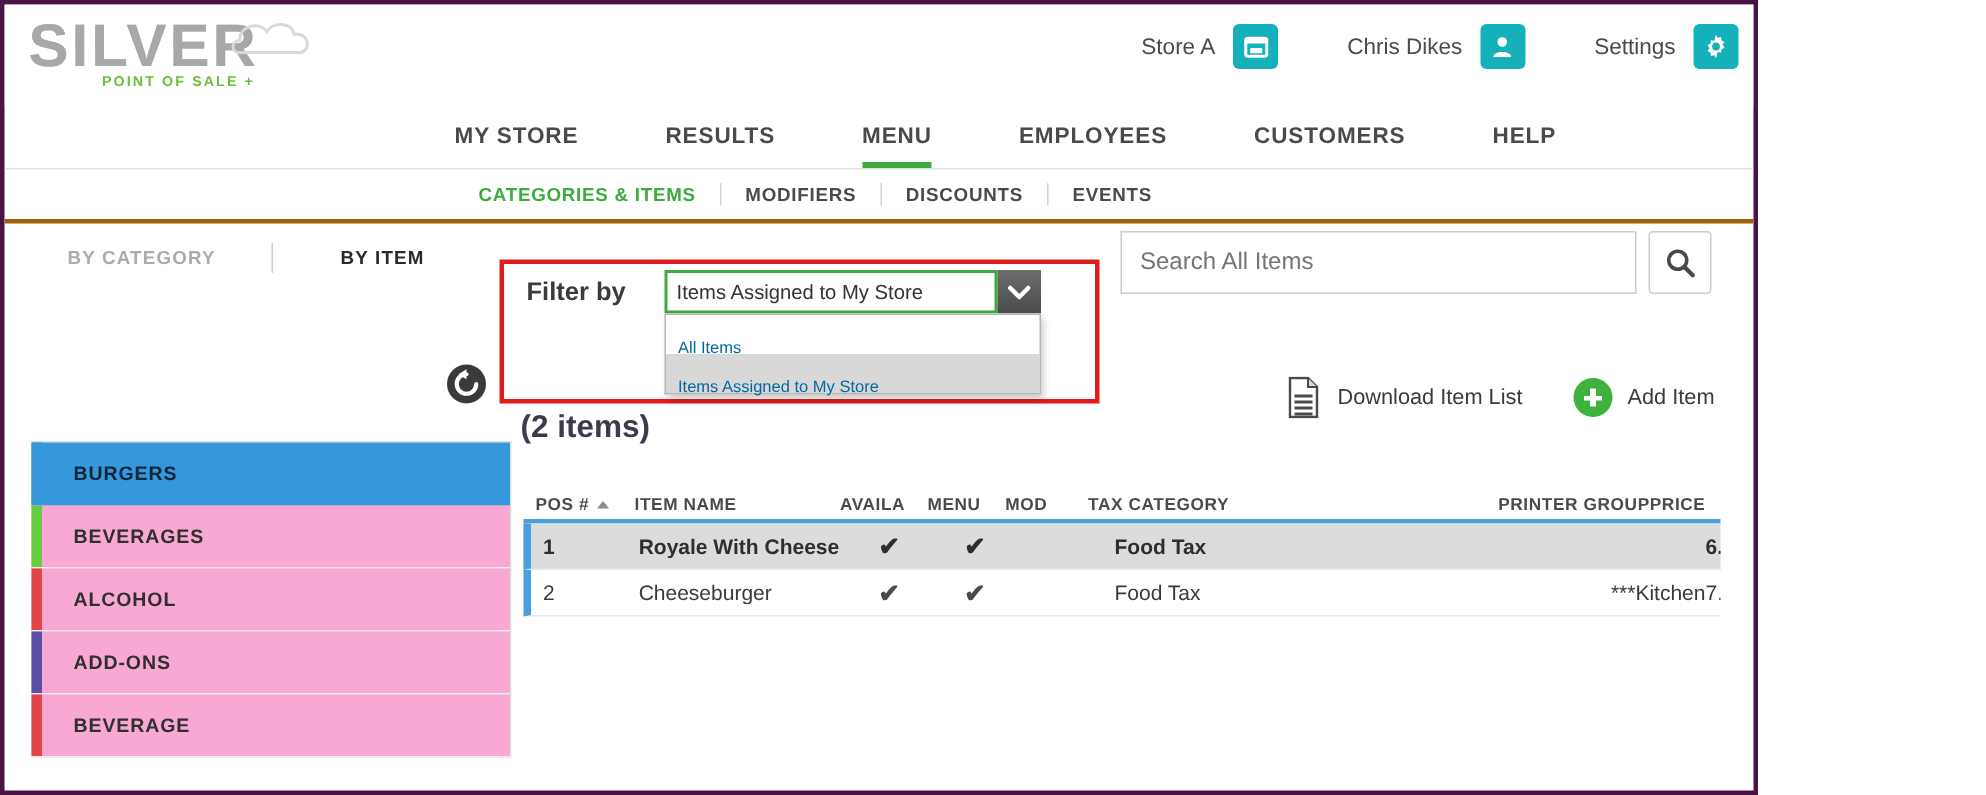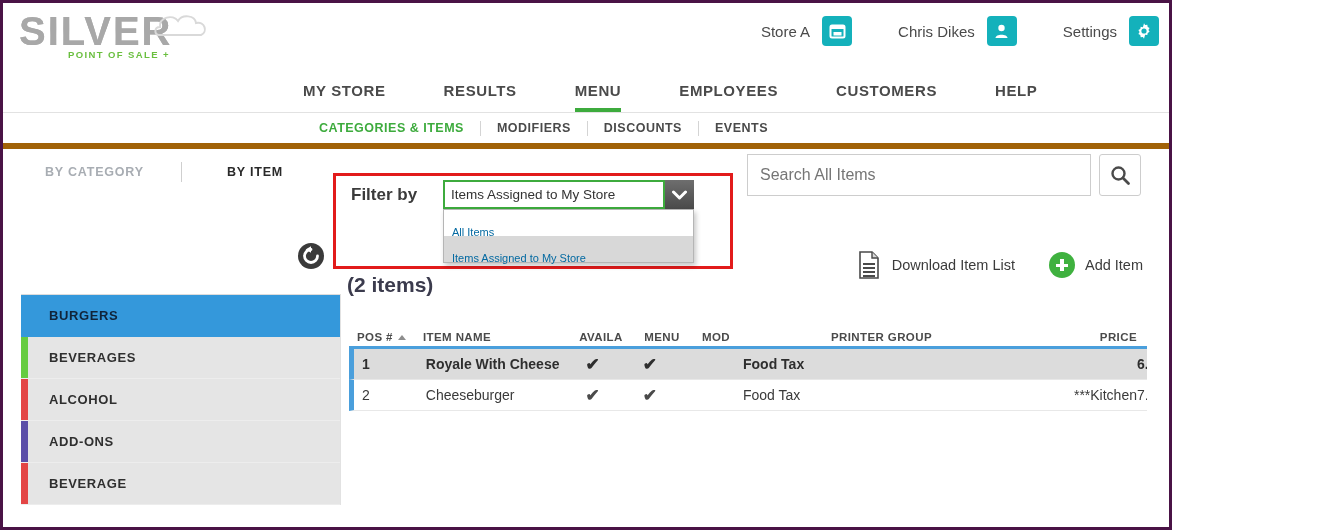--- a/index.html
+++ b/index.html
@@ -105,21 +105,21 @@
   .mainnav-item.active {
     border-bottom-color: #3dab3d;
   }
 
   
   .subnav {
     height: 36px;
     display: flex;
     align-items: center;
     padding-left: 316px;
-    border-bottom: 6px solid #a16207;
+    border-bottom: 3px solid #a16207;
   }
   .subnav-item {
     font-size: 12.5px;
     font-weight: bold;
     letter-spacing: 0.5px;
     color: #4a4a4a;
     cursor: pointer;
     white-space: nowrap;
   }
   .subnav-item.active { color: #3dab3d; }
@@ -318,21 +318,21 @@
     width: 320px;
     border-top: 1px solid #dcdcdc;
     border-right: 1px solid #e2e2e2;
   }
   .cat-row {
     position: relative;
     height: 42px;
     display: flex;
     align-items: center;
     border-bottom: 1px solid #ededed;
-    background: #e5e5e5;
+    background: #f9a8d4;
     cursor: pointer;
   }
   .cat-row.active { background: #3498db; border-bottom-color: #3498db; }
   .cat-bar {
     position: absolute;
     left: 0; top: 0;
     width: 7px; height: 100%;
   }
   .cat-name {
     font-size: 13px;
@@ -544,20 +544,21 @@
 
   <div class="table">
     <div class="thead">
       <div class="th c-pos">
         <span>POS #</span><span class="sort-caret"></span>
       </div>
       <div class="th c-name">ITEM NAME</div>
       <div class="th c-avail">AVAILA</div>
       <div class="th c-menu">MENU</div>
       <div class="th c-mod">MOD</div>
+      <div class="th c-tax">TAX CATEGORY</div>
       <div class="th c-print">PRINTER GROUP</div>
       <div class="th c-price">PRICE</div>
     </div>
 
     <div class="tr hover">
       <div class="td c-pos">1</div>
       <div class="td c-name">Royale With Cheese</div>
       <div class="td c-avail check">✔</div>
       <div class="td c-menu check">✔</div>
       <div class="td c-mod check"></div>

